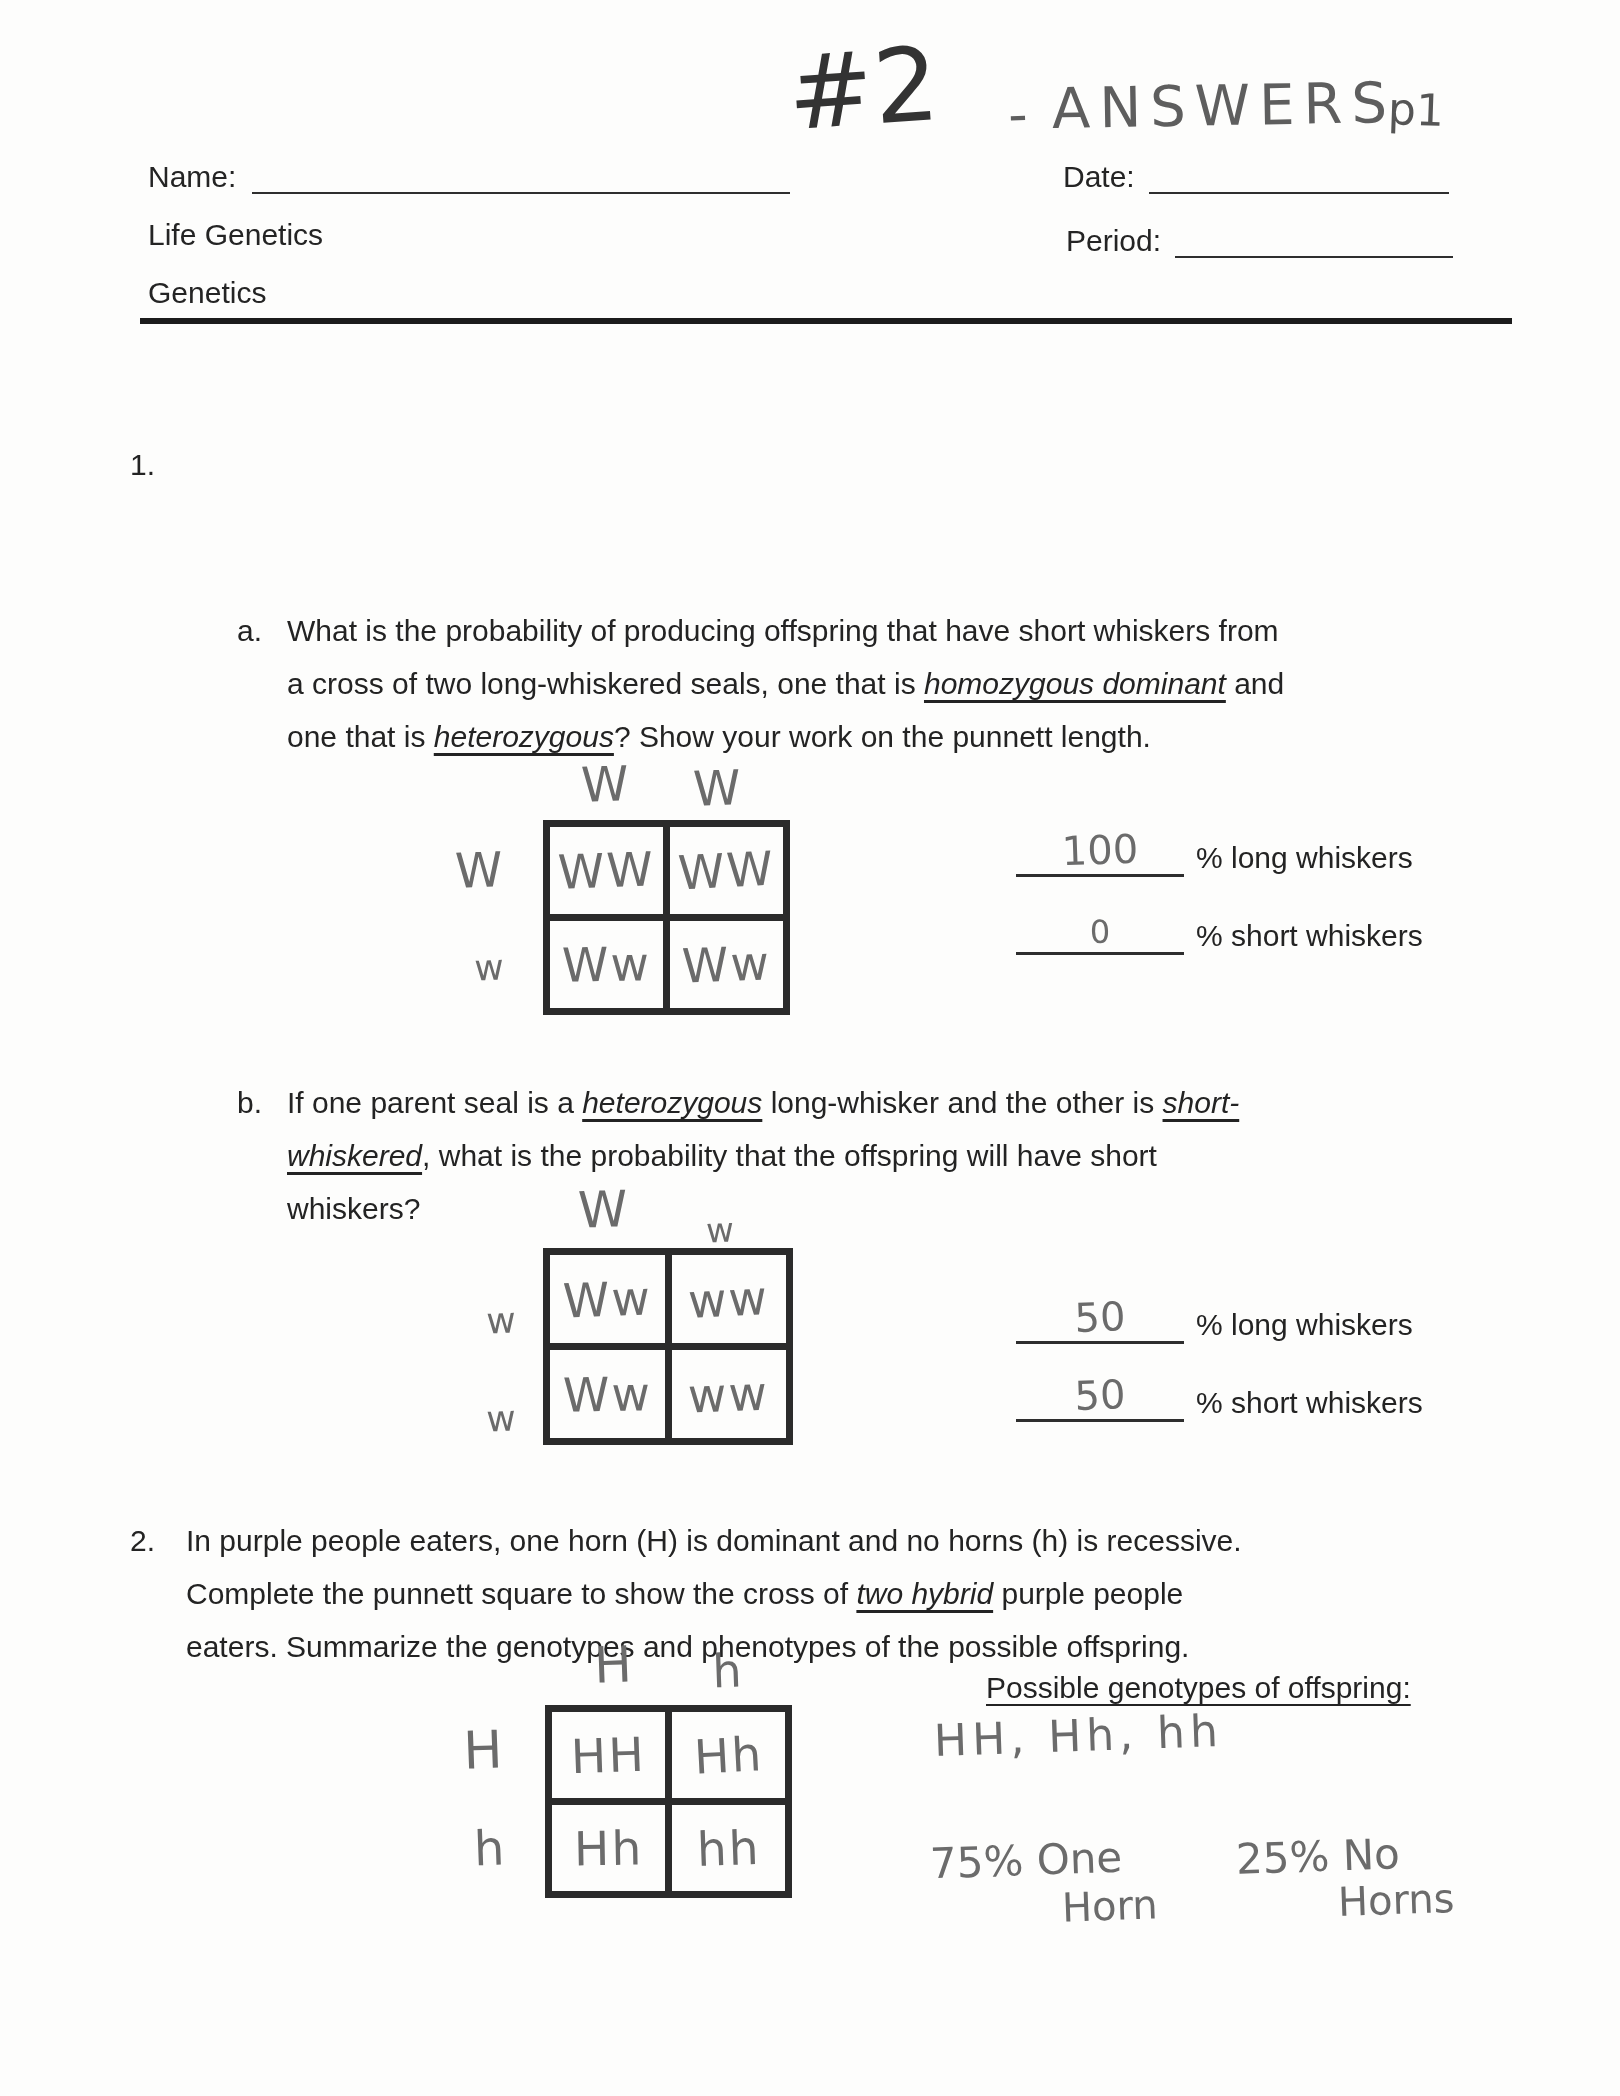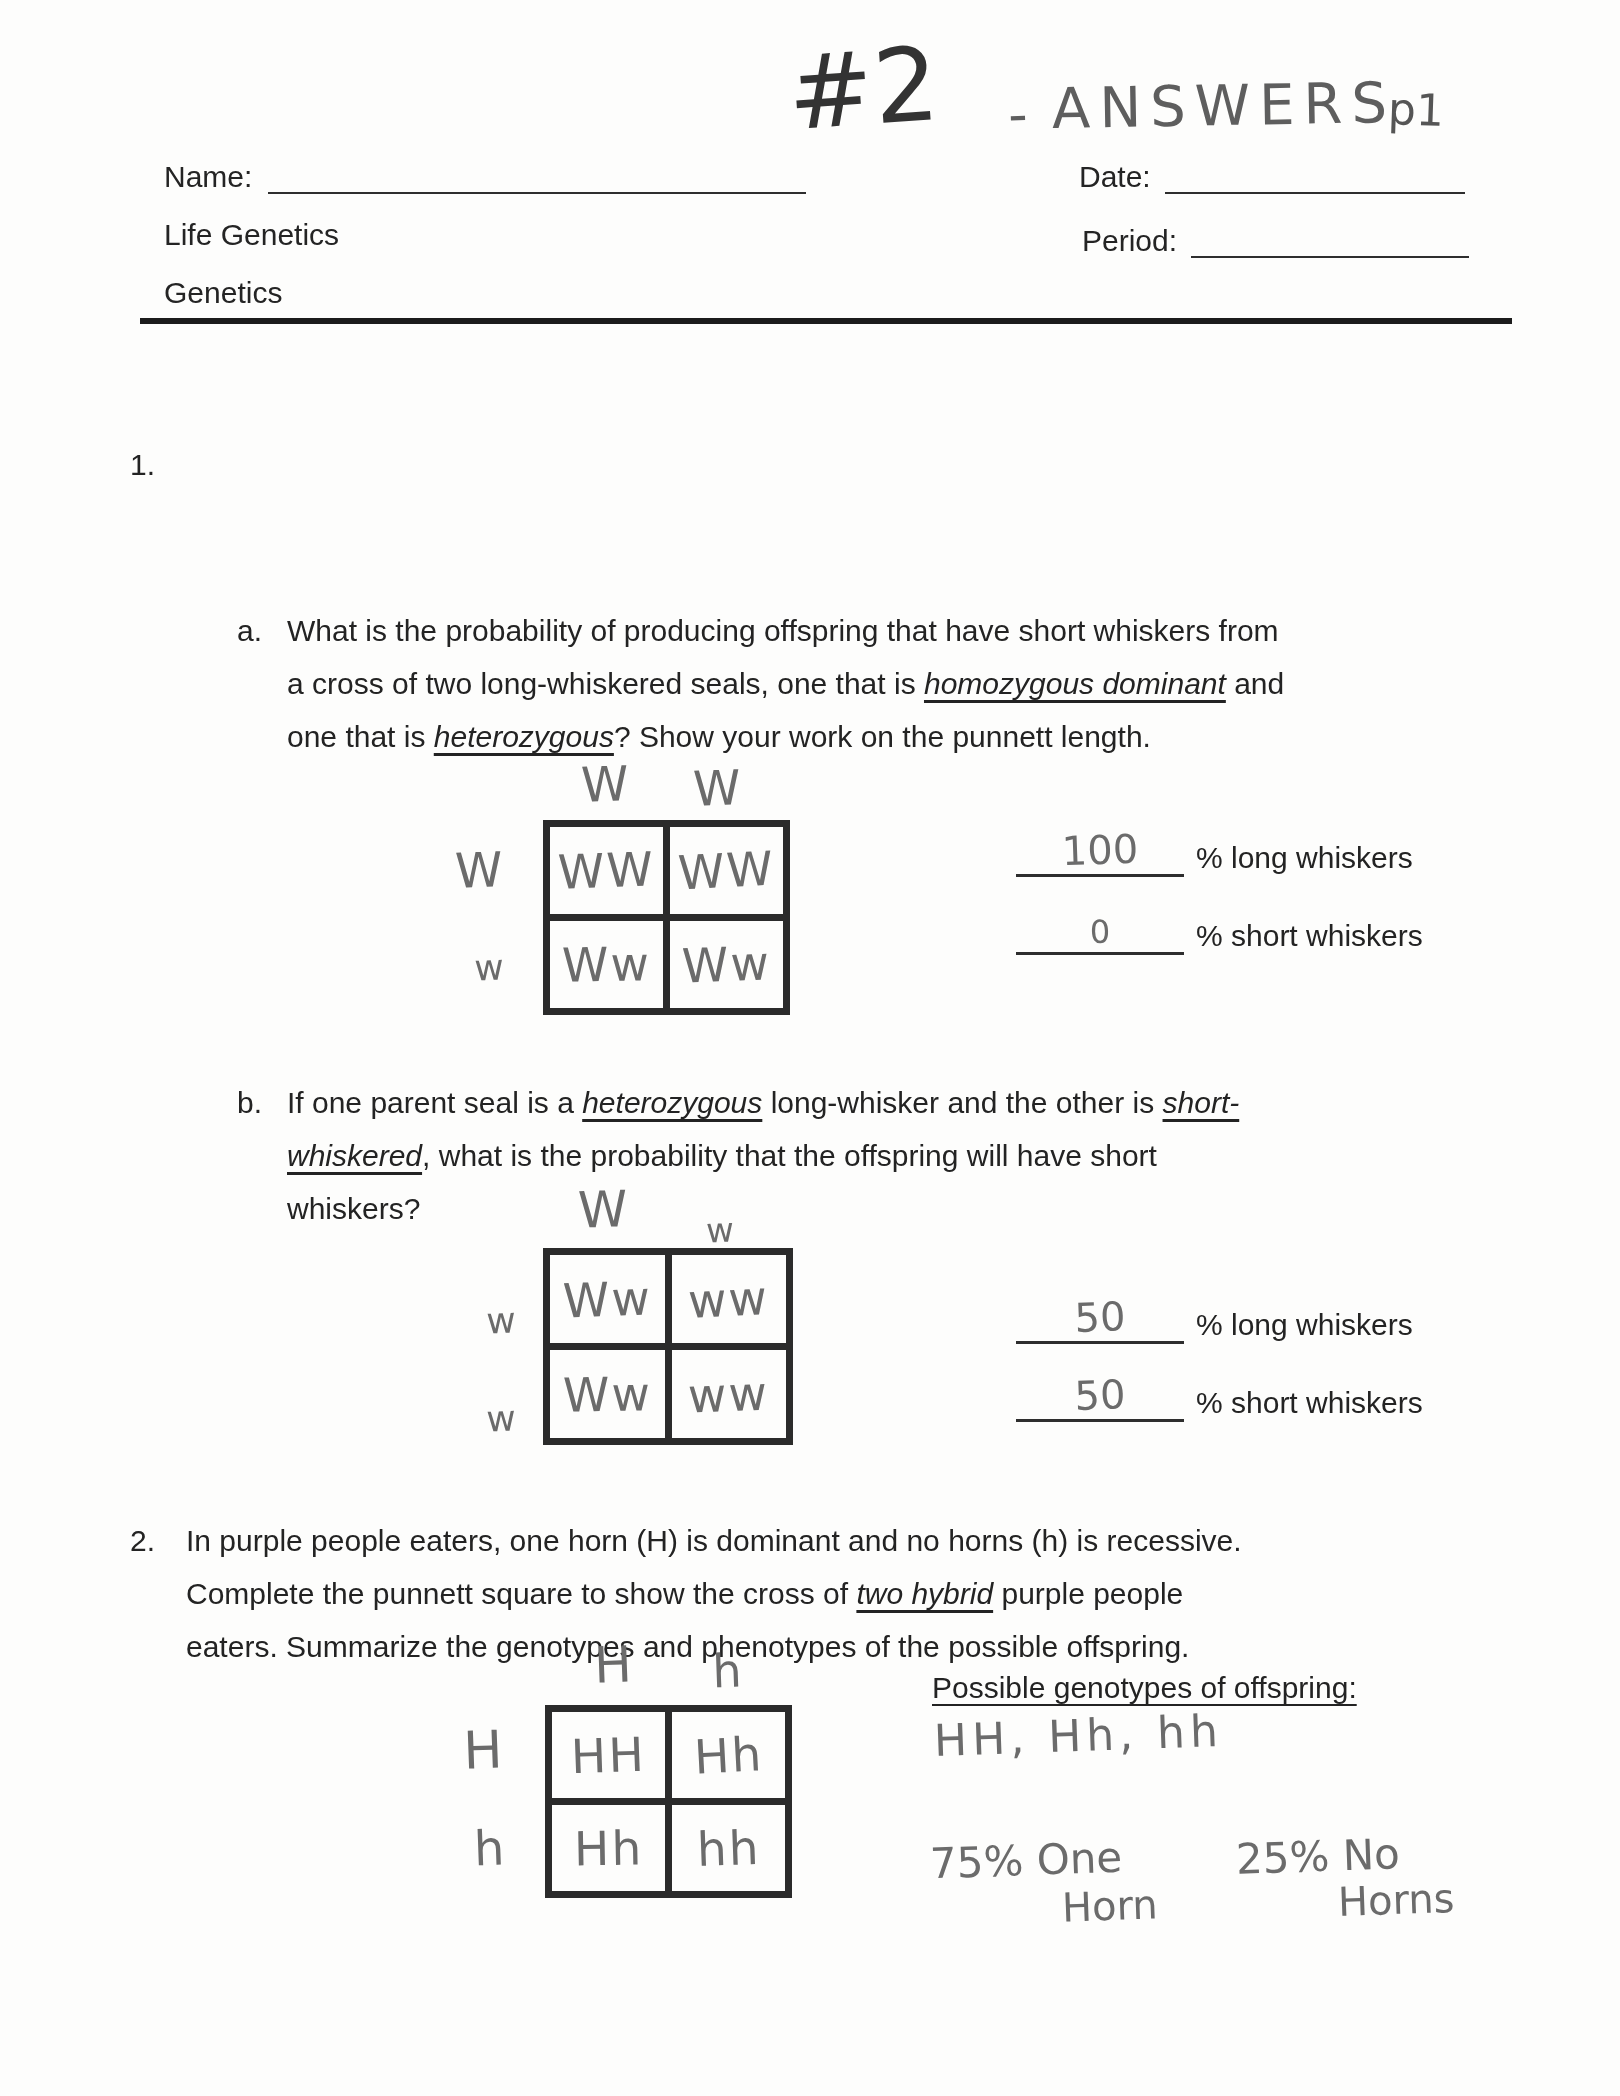--- a/index.html
+++ b/index.html
@@ -12,21 +12,21 @@
   .hand{
     font-family:"DejaVu Sans",sans-serif;color:#6b6b6b;
     display:inline-block;transform:rotate(-2deg);line-height:1;
   }
   
   .annotation-number{position:absolute;left:788px;top:38px;font-size:102px;color:#333;transform:rotate(-4deg);}
   .annotation-dash{position:absolute;left:1008px;top:88px;font-size:54px;color:#5e5e5e;}
   .annotation-word{position:absolute;left:1052px;top:78px;font-size:56px;letter-spacing:9px;color:#5e5e5e;transform:rotate(-1deg);}
   .annotation-page{position:absolute;left:1388px;top:88px;font-size:44px;color:#555;transform:rotate(2deg);}
   
-  .hdr-label{font-size:30px;color:#242424;margin-left:16px;}
+  .hdr-label{font-size:30px;color:#242424;}
   .blank{display:inline-block;border-bottom:2px solid #2e2e2e;height:30px;vertical-align:bottom;}
   .row-name{position:absolute;left:148px;top:160px;}
   .row-name .blank{width:538px;margin-left:16px;}
   .row-date{position:absolute;left:1063px;top:160px;}
   .row-date .blank{width:300px;margin-left:14px;}
   .row-course{position:absolute;left:148px;top:218px;}
   .row-period{position:absolute;left:1066px;top:224px;}
   .row-period .blank{width:278px;margin-left:14px;}
   .row-subject{position:absolute;left:148px;top:276px;}
   .header-rule{position:absolute;left:140px;top:318px;width:1372px;height:6px;background:#1c1c1c;}
@@ -86,21 +86,21 @@
   .ans-1a-long{left:1016px;top:818px;}
   .ans-1a-short{left:1016px;top:896px;}
   .ans-1a-short .ansval{font-size:32px;}
   .ans-1b-long{left:1016px;top:1285px;}
   .ans-1b-short{left:1016px;top:1363px;}
   
   .sub-heading{
     position:absolute;font-size:30px;color:#232323;
     text-decoration:underline;text-decoration-thickness:2px;text-underline-offset:6px;
   }
-  .geno-heading{left:932px;top:1671px;}
+  .geno-heading{left:986px;top:1671px;}
   .pheno-heading{left:930px;top:1796px;}
   .geno-answer{position:absolute;left:934px;top:1714px;font-size:44px;letter-spacing:5px;}
   .pheno-a1{position:absolute;left:930px;top:1840px;font-size:42px;}
   .pheno-b1{position:absolute;left:1062px;top:1886px;font-size:40px;}
   .pheno-a2{position:absolute;left:1236px;top:1836px;font-size:42px;}
   .pheno-b2{position:absolute;left:1338px;top:1880px;font-size:40px;}
   
   .footer{position:absolute;left:0;top:1946px;width:100%;text-align:center;font-size:30px;color:#2c2c2c;}
 </style>
 </head>

